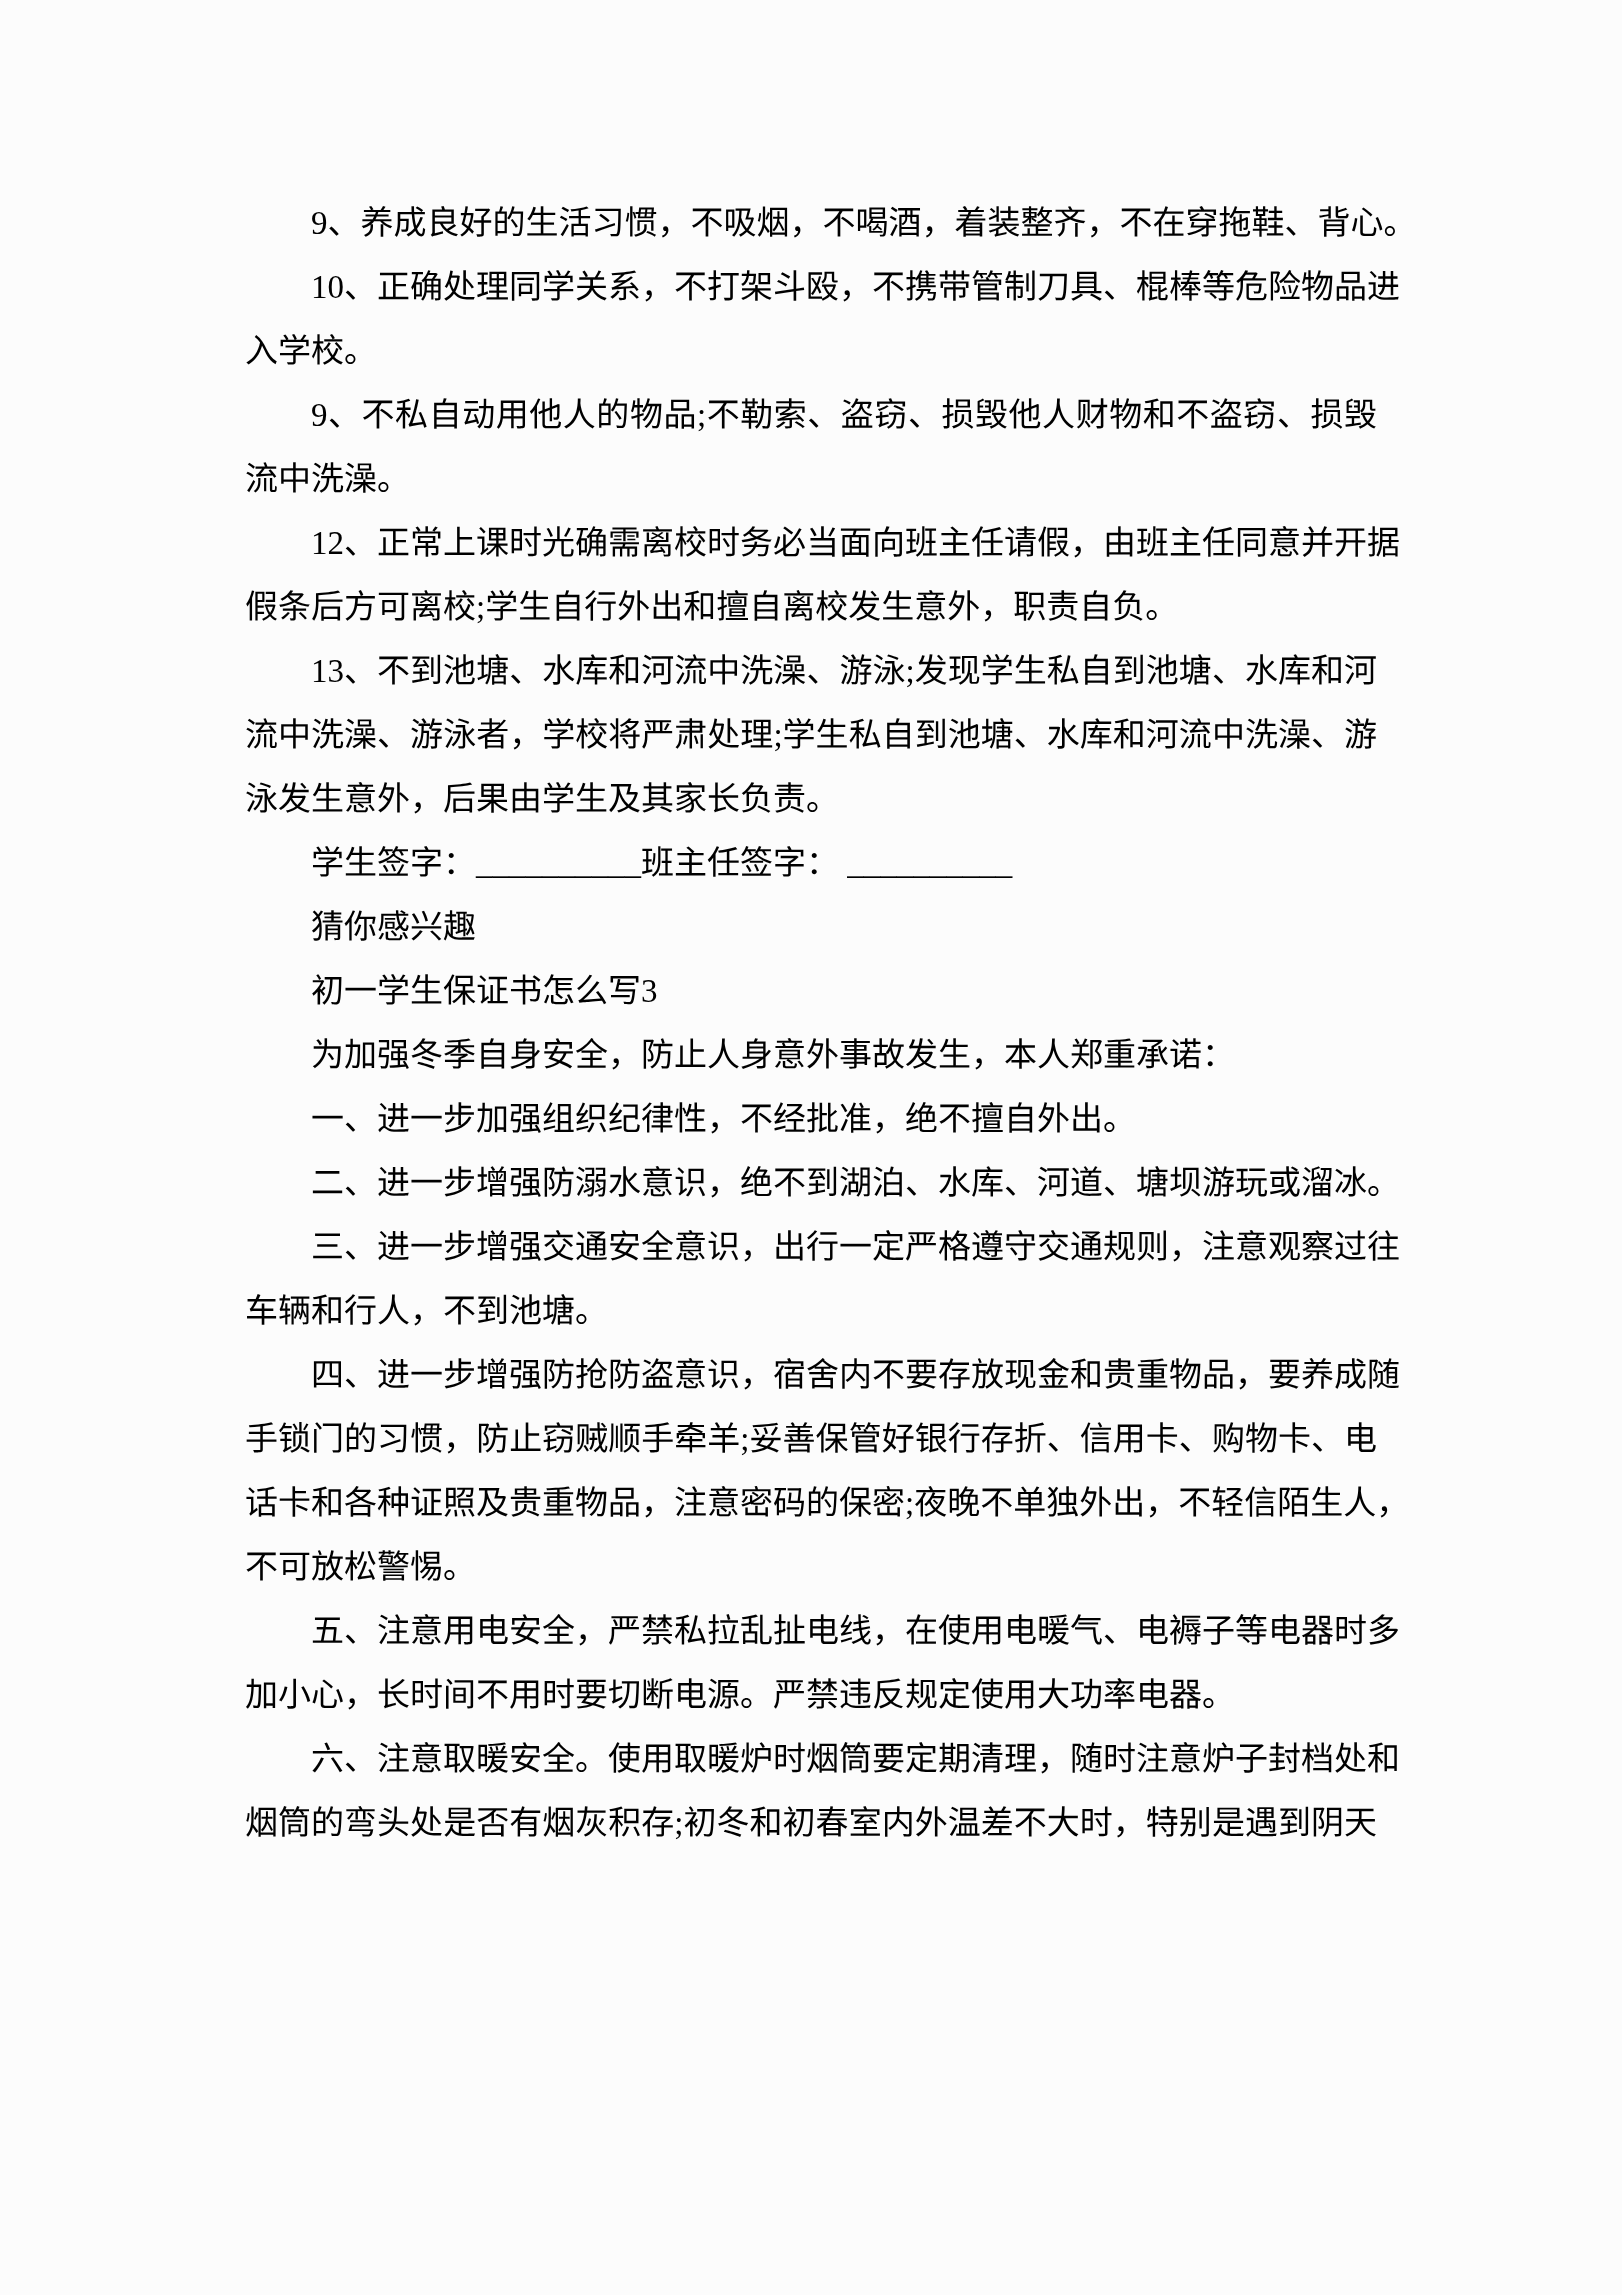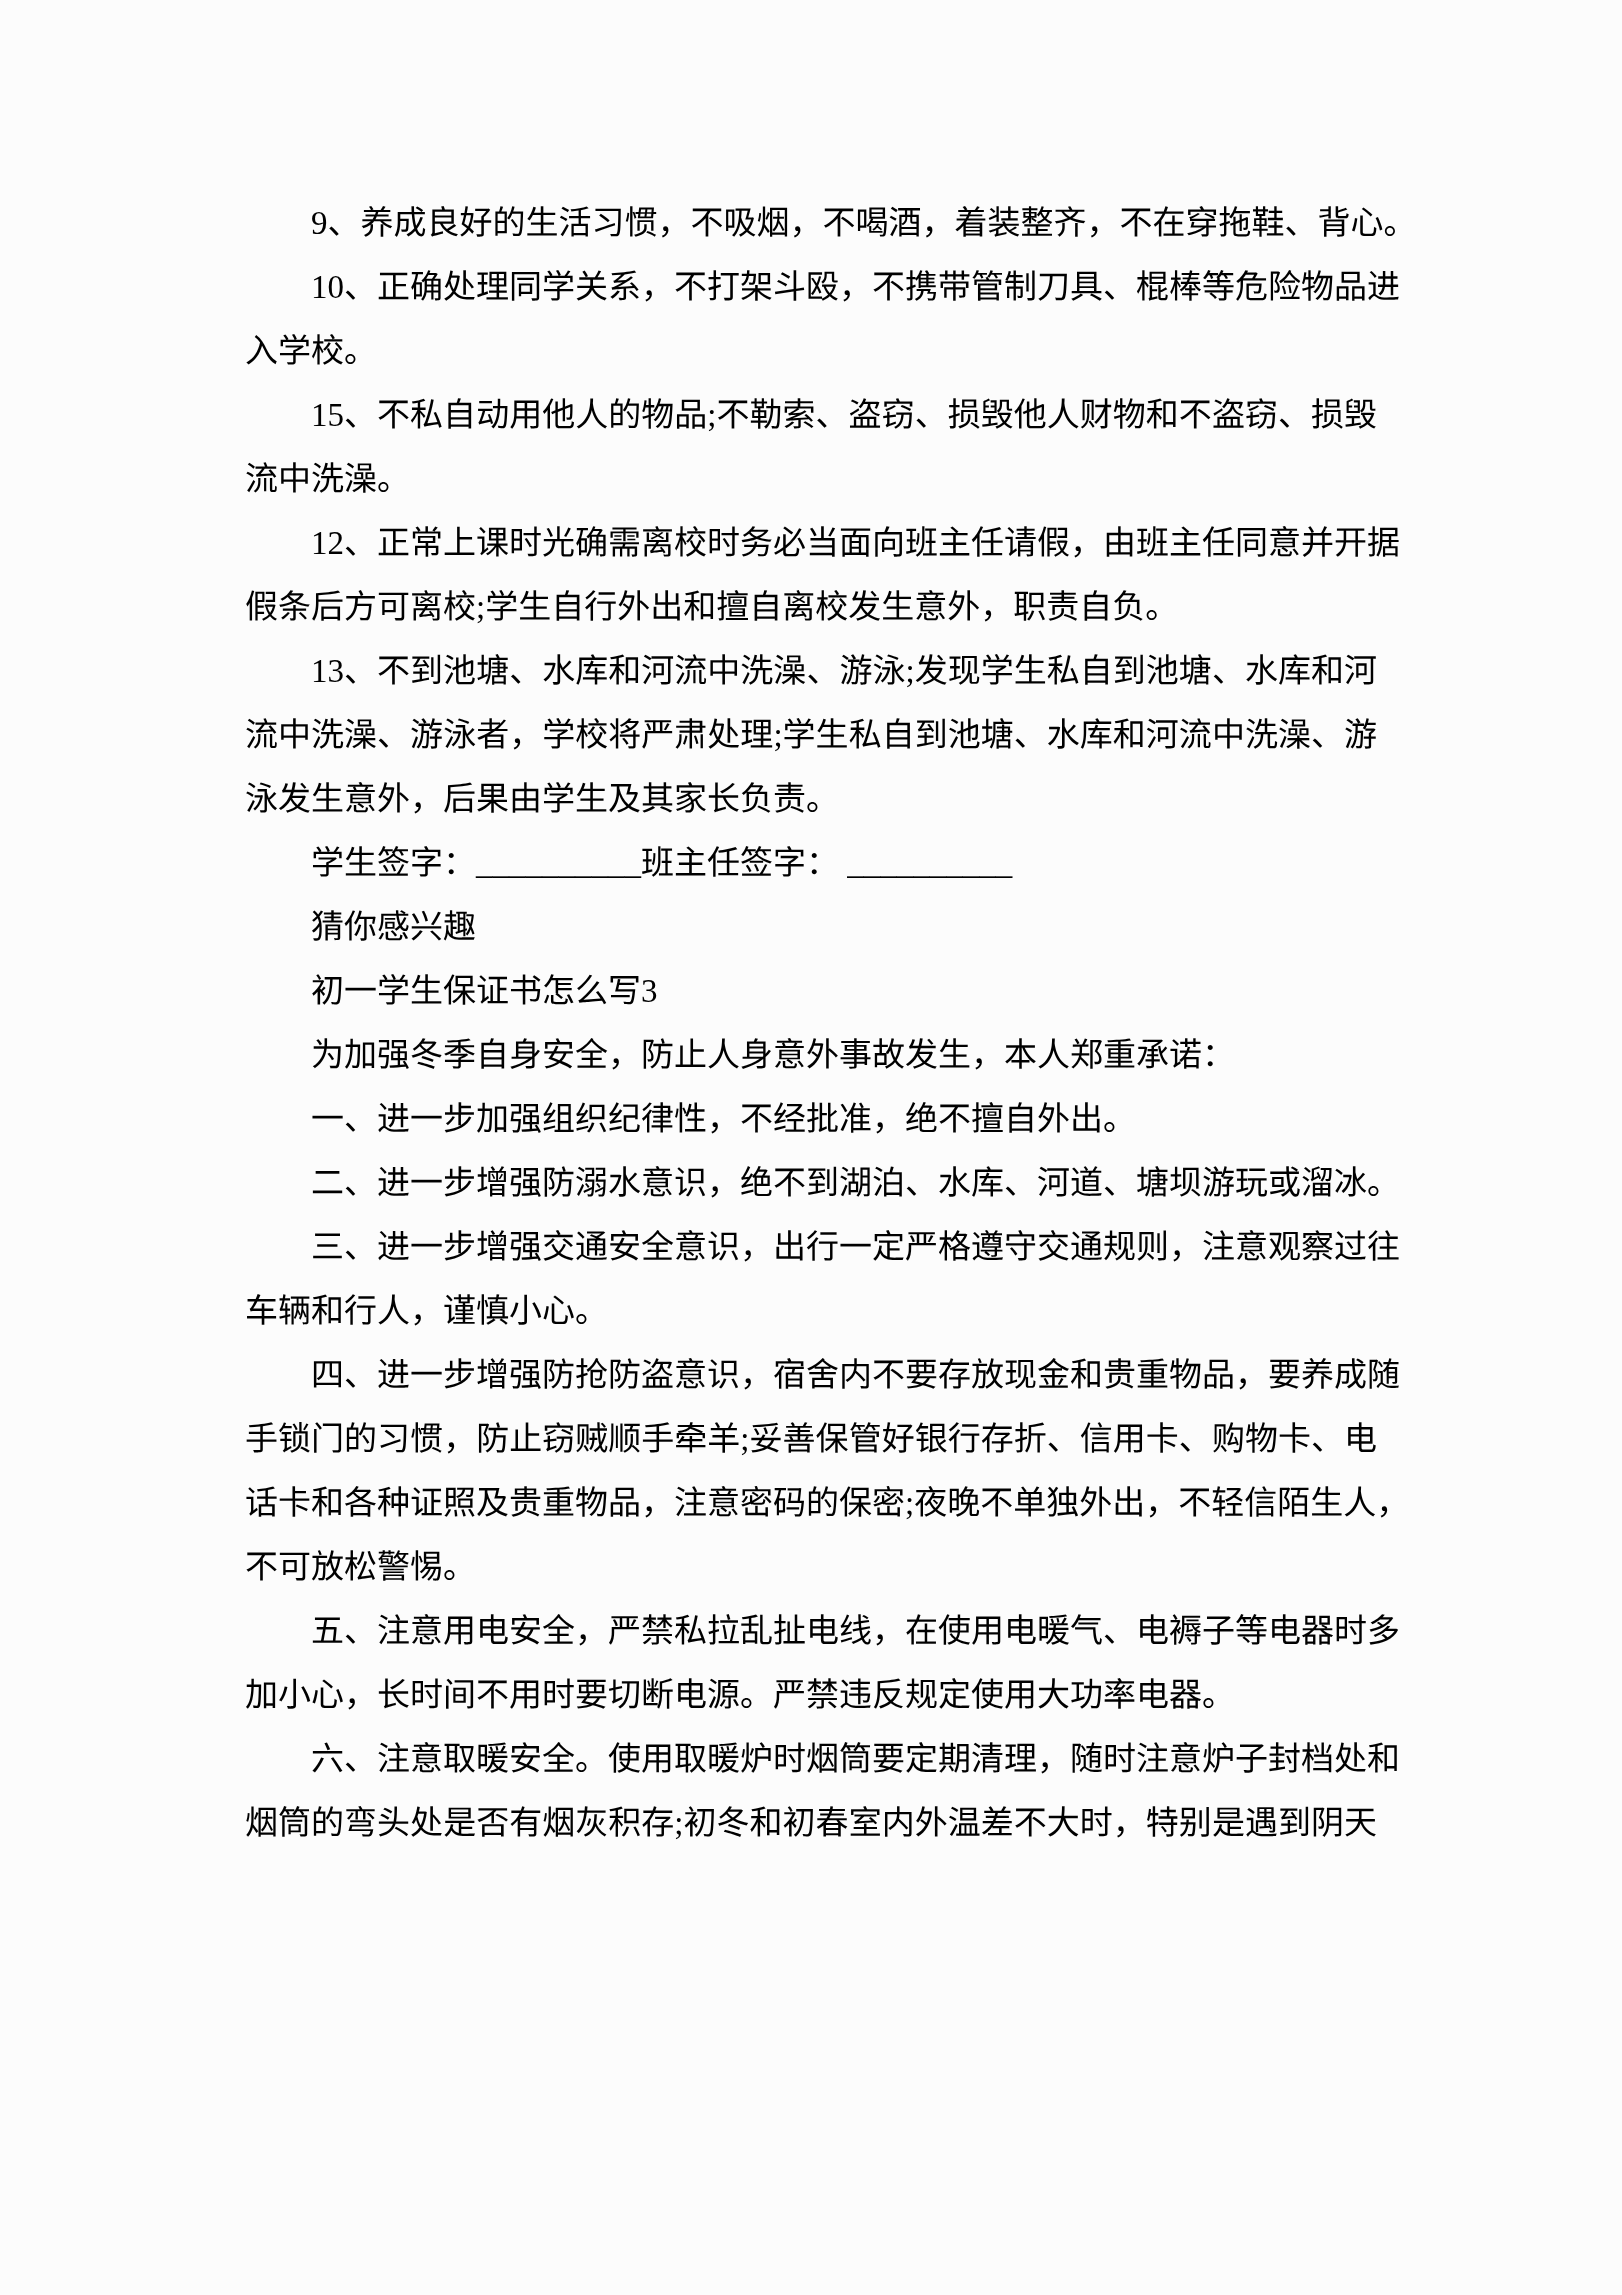--- a/index.html
+++ b/index.html
@@ -53,21 +53,21 @@
 <div class="page">
   <div class="text-block" style="color: rgb(0, 0, 0);">
       <div class="paragraph">
         <div class="line ind">9、养成良好的生活习惯，不吸烟，不喝酒，着装整齐，不在穿拖鞋、背心。</div>
       </div>
       <div class="paragraph">
         <div class="line ind j">10、正确处理同学关系，不打架斗殴，不携带管制刀具、棍棒等危险物品进</div>
         <div class="line">入学校。</div>
       </div>
       <div class="paragraph">
-        <div class="line ind j">15、不私自动用他人的物品;不勒索、盗窃、损毁他人财物和不盗窃、损毁</div>
+        <div class="line ind j">9、不私自动用他人的物品;不勒索、盗窃、损毁他人财物和不盗窃、损毁</div>
         <div class="line">流中洗澡。</div>
       </div>
       <div class="paragraph">
         <div class="line ind j">12、正常上课时光确需离校时务必当面向班主任请假，由班主任同意并开据</div>
         <div class="line">假条后方可离校;学生自行外出和擅自离校发生意外，职责自负。</div>
       </div>
       <div class="paragraph">
         <div class="line ind j">13、不到池塘、水库和河流中洗澡、游泳;发现学生私自到池塘、水库和河</div>
         <div class="line j">流中洗澡、游泳者，学校将严肃处理;学生私自到池塘、水库和河流中洗澡、游</div>
         <div class="line">泳发生意外，后果由学生及其家长负责。</div>
@@ -85,21 +85,21 @@
         <div class="line ind">为加强冬季自身安全，防止人身意外事故发生，本人郑重承诺：</div>
       </div>
       <div class="paragraph">
         <div class="line ind">一、进一步加强组织纪律性，不经批准，绝不擅自外出。</div>
       </div>
       <div class="paragraph">
         <div class="line ind">二、进一步增强防溺水意识，绝不到湖泊、水库、河道、塘坝游玩或溜冰。</div>
       </div>
       <div class="paragraph">
         <div class="line ind j">三、进一步增强交通安全意识，出行一定严格遵守交通规则，注意观察过往</div>
-        <div class="line">车辆和行人，谨慎小心。</div>
+        <div class="line">车辆和行人，不到池塘。</div>
       </div>
       <div class="paragraph">
         <div class="line ind j">四、进一步增强防抢防盗意识，宿舍内不要存放现金和贵重物品，要养成随</div>
         <div class="line j">手锁门的习惯，防止窃贼顺手牵羊;妥善保管好银行存折、信用卡、购物卡、电</div>
         <div class="line j">话卡和各种证照及贵重物品，注意密码的保密;夜晚不单独外出，不轻信陌生人，</div>
         <div class="line">不可放松警惕。</div>
       </div>
       <div class="paragraph">
         <div class="line ind j">五、注意用电安全，严禁私拉乱扯电线，在使用电暖气、电褥子等电器时多</div>
         <div class="line">加小心，长时间不用时要切断电源。严禁违反规定使用大功率电器。</div>

